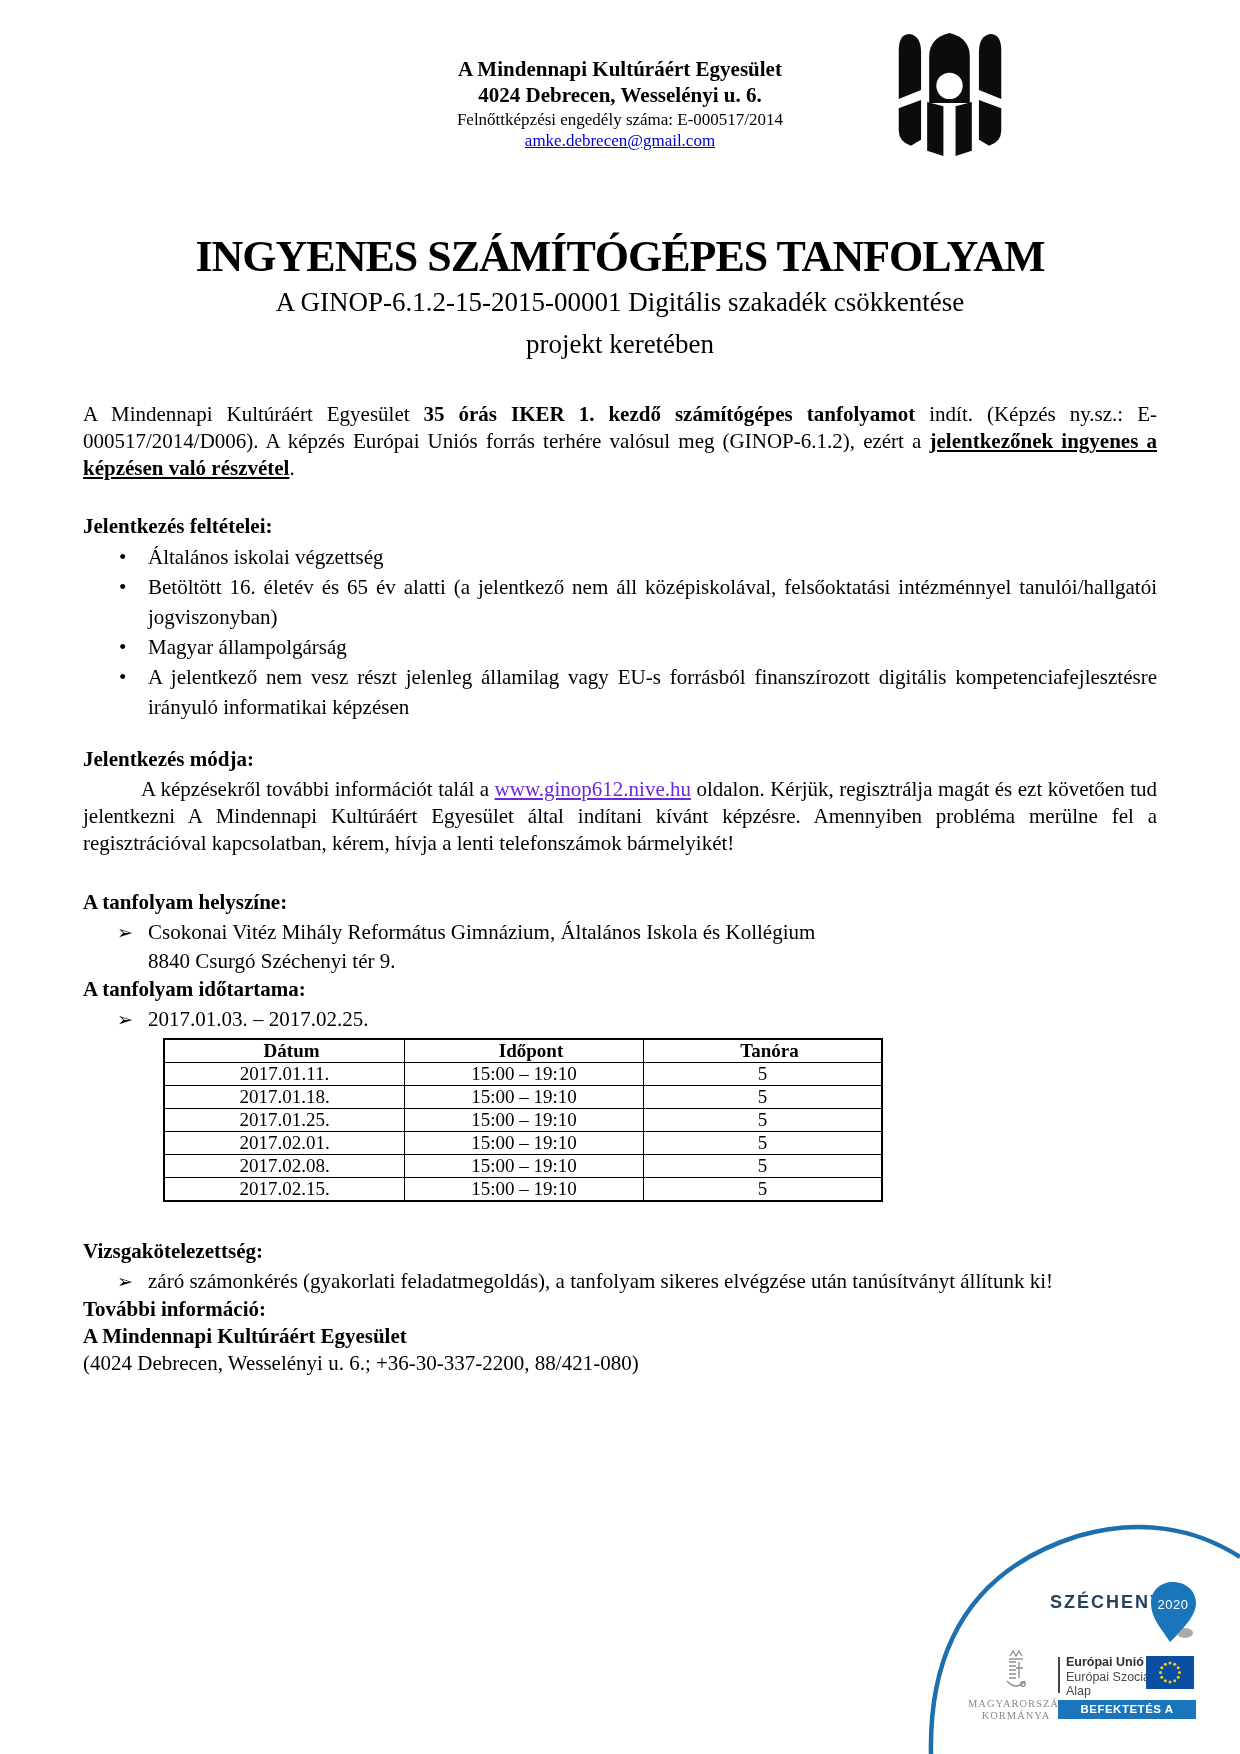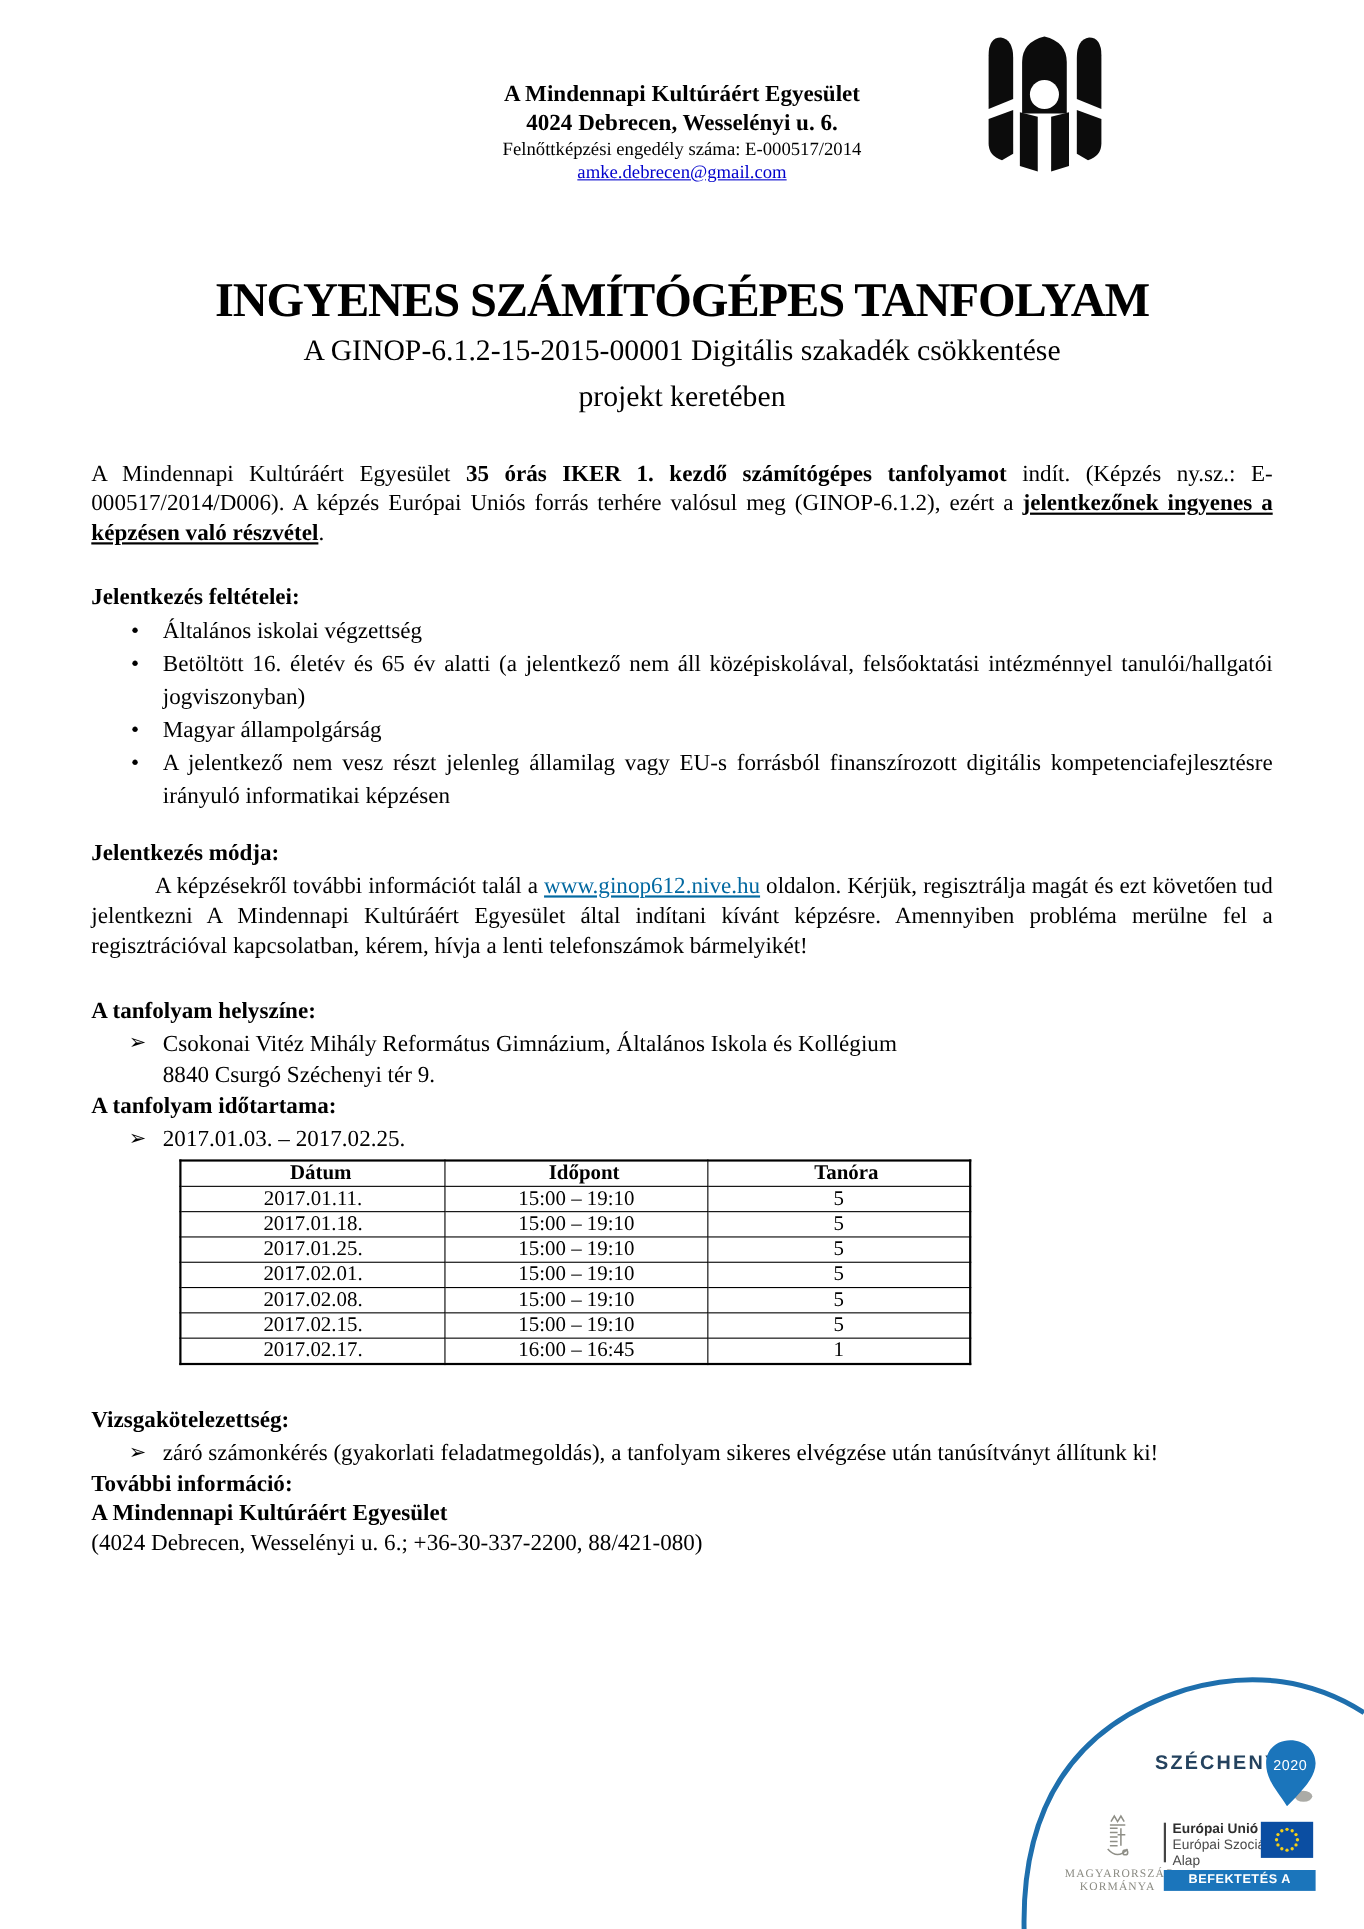--- a/index.html
+++ b/index.html
@@ -1,26 +1,26 @@
 <!DOCTYPE html>
 <html><head>
 <meta charset="utf-8">
 <style>
   html,body{margin:0;padding:0;background:#ffffff;}
   .page{position:relative;width:1240px;height:1754px;background:#fff;overflow:hidden;
         font-family:"Liberation Serif", serif;color:#000;}
-  .content{position:absolute;left:83px;top:16px;width:1074px;}
+  .content{position:absolute;left:83px;top:0;width:1074px;}
   
   .doc-header{padding-top:56px;text-align:center;line-height:1.25;}
   .doc-header .org{font-size:21px;font-weight:bold;}
   .doc-header .addr{font-size:21px;font-weight:bold;}
   .doc-header .lic{font-size:17px;}
   .doc-header .mail{font-size:17px;}
   a.link-email{color:#0000CC;text-decoration:underline;}
-  a.link-site{color:#0369a1;text-decoration:underline;}
+  a.link-site{color:#6d28d9;text-decoration:underline;}
   
   .main-title{margin:82px 0 0 0;text-align:center;font-size:44px;font-weight:bold;
               line-height:48px;letter-spacing:-1px;}
   .subtitle{text-align:center;font-size:27px;line-height:42px;}
   
   .para{font-size:21px;line-height:27px;text-align:justify;margin:0;}
   .intro{margin-top:36px;}
   .sec-h{font-size:21px;font-weight:bold;line-height:27px;margin:0;}
   ul.blist{list-style:none;margin:2px 0 0 0;padding:0;}
   ul.blist li{position:relative;padding-left:65px;font-size:21px;line-height:30px;
@@ -148,25 +148,20 @@
         <tr>
           <td>2017.02.08.</td>
           <td>15:00 – 19:10</td>
           <td>5</td>
           </tr>
         <tr>
           <td>2017.02.15.</td>
           <td>15:00 – 19:10</td>
           <td>5</td>
           </tr>
-        <tr>
-          <td>2017.02.17.</td>
-          <td>16:00 – 16:45</td>
-          <td>1</td>
-          </tr>
       </tbody>
     </table>
 
     <h2 class="sec-h" style="margin-top:36px;">Vizsgakötelezettség:</h2>
     <div class="arrow-item alist">
       <span class="arrow">➢</span>
       <span>záró számonkérés (gyakorlati feladatmegoldás), a tanfolyam sikeres elvégzése után tanúsítványt állítunk ki!</span>
     </div>
 
     <h2 class="sec-h">További információ:</h2>

